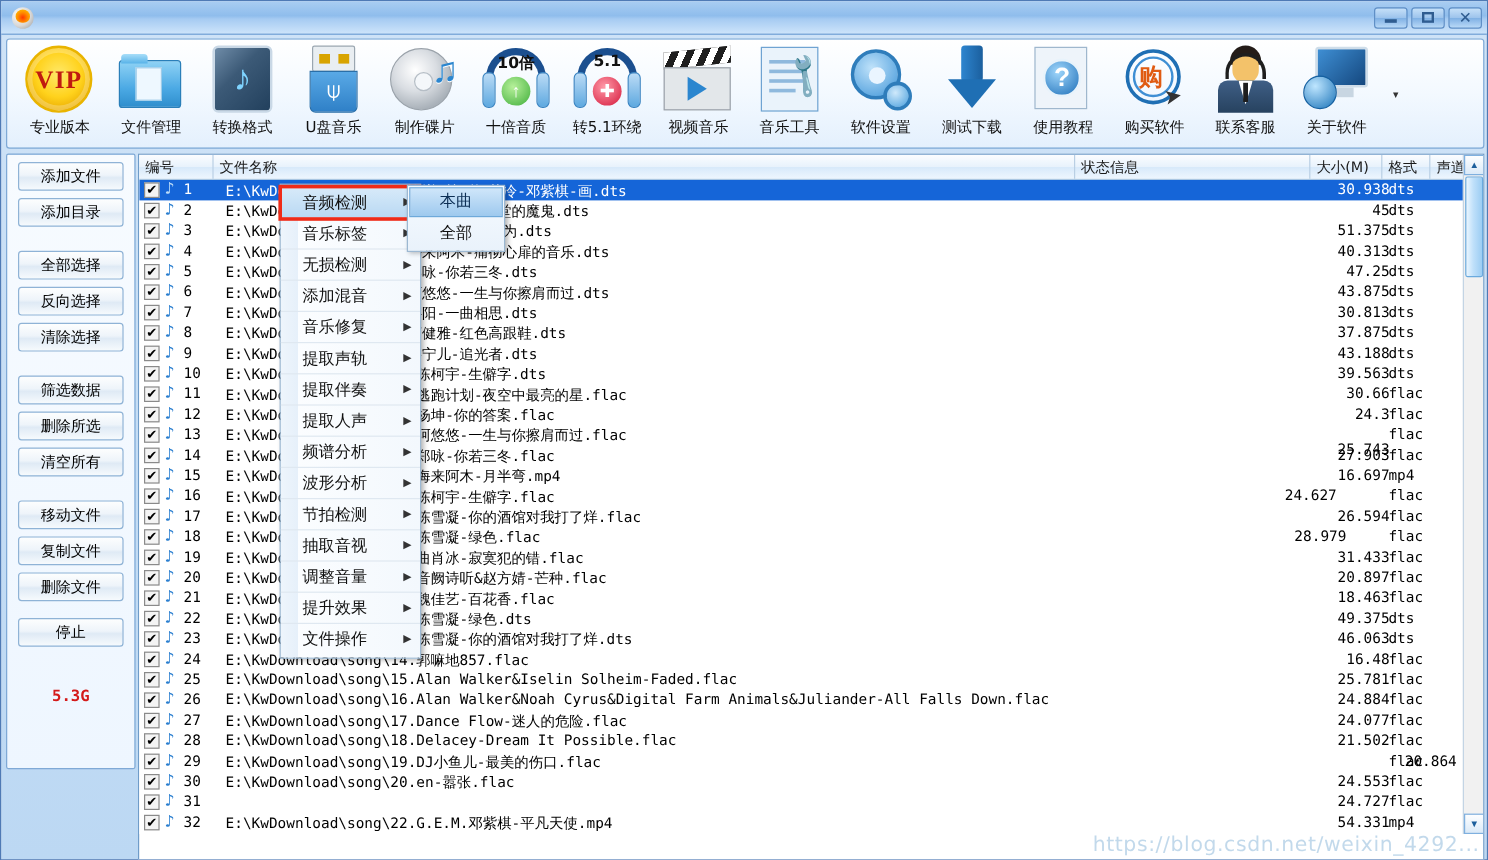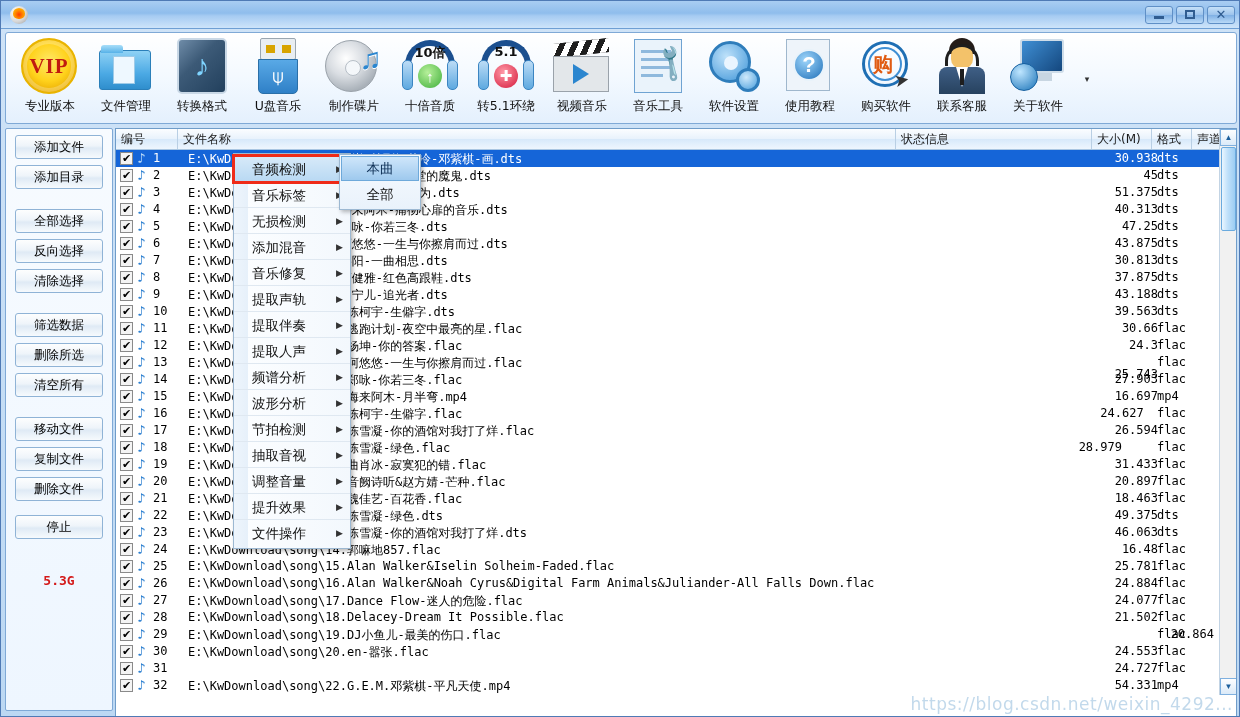--- a/index.html
+++ b/index.html
@@ -160,21 +160,21 @@
   .ic-agent .tie{position:absolute;left:25px;top:31px;width:4px;height:16px;background:#1e1e1e;}
   .ic-agent .mic{position:absolute;left:10px;top:6px;width:34px;height:22px;border:3px solid #1e1e1e;border-bottom:none;border-radius:17px 17px 0 0;}
   .ic-pc{width:56px;height:54px;position:relative;margin:1px auto;}
   .ic-pc .mon{position:absolute;left:10px;top:0;width:44px;height:34px;background:linear-gradient(135deg,#3f8fd4,#14477e);border:2px solid #cfdde9;border-radius:3px;}
   .ic-pc .base{position:absolute;left:22px;top:34px;width:20px;height:8px;background:#c8d6e2;}
   .ic-pc .globe{position:absolute;left:0;bottom:2px;width:28px;height:28px;border-radius:50%;
     background:radial-gradient(circle at 35% 30%,#bfe6ff,#1a73b8);border:1px solid #1560a0;}
 
   
   .sidebar {
-    position: absolute; left: 4px; top: 127px; width: 108px; height: 583px;
+    position: absolute; left: 4px; top: 127px; width: 108px; height: 513px;
     background: linear-gradient(180deg,#f7fbff 0%, #eef6ff 100%);
     border: 1px solid #7fa9d6; border-radius: 2px;
     padding-top: 6px;
   }
   .sbtn {
     display: block; margin: 0 auto 6px auto; width: 88px; height: 24px;
     background: linear-gradient(180deg,#fdfefe 0%, #eef4fa 45%, #dfeaf5 55%, #f6fafd 100%);
     border: 1px solid #8fb3d6; border-radius: 3px;
     font-size: 12.5px; color: #000; line-height: 22px; text-align: center;
     font-family: "DejaVu Sans","Liberation Sans",sans-serif;
@@ -435,20 +435,26 @@
     <div class="tool">
       <div class="ico">
         <div class="ic-gear">
             <div class="g g1"></div>
             <div class="g g2"></div>
           </div>
       </div>
       <div class="lbl">软件设置</div>
     </div>
 
+    <div class="tool">
+      <div class="ico">
+        <div class="ic-arrow"></div>
+      </div>
+      <div class="lbl">测试下载</div>
+    </div>
 
     <div class="tool">
       <div class="ico">
         <div class="ic-help">
             <div class="pg"></div>
             <div class="q">?</div>
           </div>
       </div>
       <div class="lbl">使用教程</div>
     </div>
@@ -642,21 +648,21 @@
           <div class="c-num">15</div>
           <div class="c-name">E:\KwDownload\song\15.海来阿木-月半弯.mp4</div>
           <div class="c-size" style="left: 970px;">16.697</div>
           <div class="c-fmt" style="left: 1041px;">mp4</div>
         </div>
         <div class="row">
           <div class="cb">✔</div>
           <div class="ntico">♪</div>
           <div class="c-num">16</div>
           <div class="c-name">E:\KwDownload\song\16.陈柯宇-生僻字.flac</div>
-          <div class="c-size" style="left: 970px; text-align: center;">24.627</div>
+          <div class="c-size" style="left: 926px;">24.627</div>
           <div class="c-fmt" style="left: 1041px;">flac</div>
         </div>
         <div class="row">
           <div class="cb">✔</div>
           <div class="ntico">♪</div>
           <div class="c-num">17</div>
           <div class="c-name">E:\KwDownload\song\17.陈雪凝-你的酒馆对我打了烊.flac</div>
           <div class="c-size" style="left: 970px;">26.594</div>
           <div class="c-fmt" style="left: 1041px;">flac</div>
         </div>

